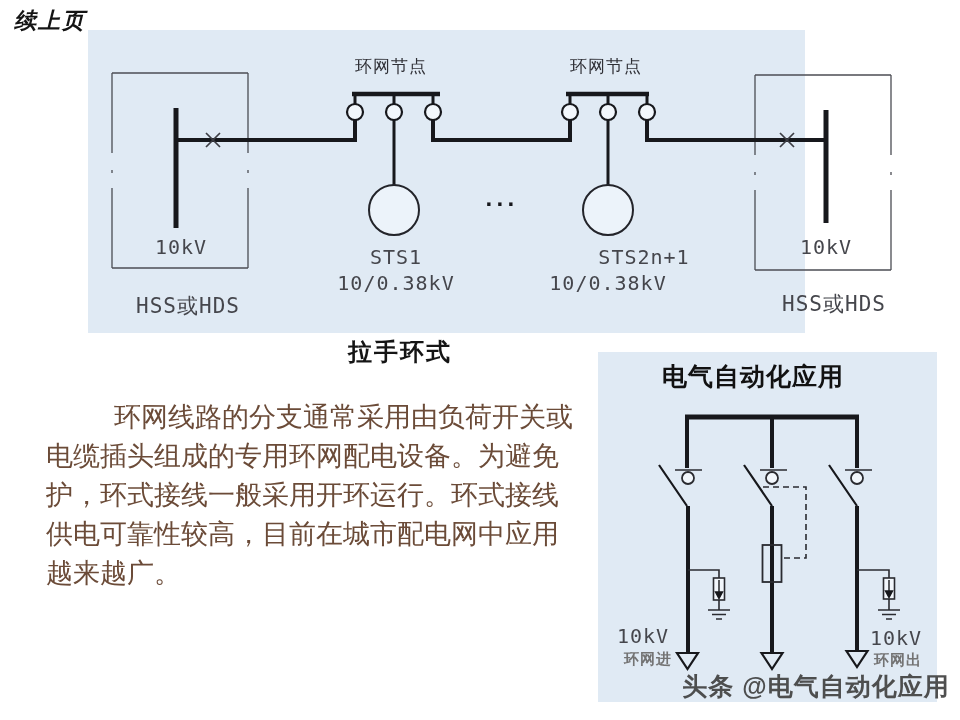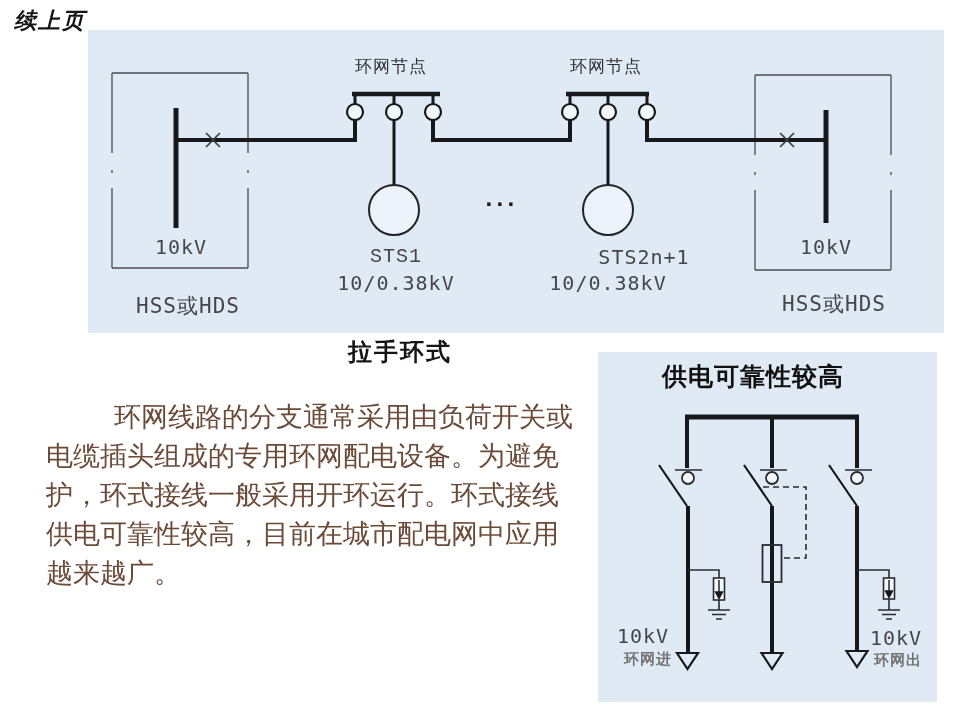--- a/index.html
+++ b/index.html
@@ -3,21 +3,21 @@
 <meta charset="utf-8">
 <style>
   * { margin:0; padding:0; box-sizing:border-box; }
   body { width:960px; height:720px; background:#ffffff; font-family:"Liberation Sans", sans-serif; }
   .page { position:relative; width:960px; height:720px; background:#ffffff; overflow:hidden; }
 
   .continued { position:absolute; left:14px; top:6px; font-family:"Liberation Serif", serif;
                font-style:italic; font-weight:bold; font-size:22px; color:#141414; letter-spacing:2px; }
 
   
-  .main-diagram { position:absolute; left:88px; top:30px; width:856px; height:303px; background:#e0eaf4; }
+  .main-diagram { position:absolute; left:88px; top:30px; width:717px; height:303px; background:#e0eaf4; }
   .main-diagram svg { position:absolute; left:0; top:0; }
 
   .lbl { position:absolute; transform:translate(-50%,-50%); white-space:nowrap; line-height:1; }
   .cad { font-family:"DejaVu Sans Mono", monospace; color:#45464c; }
   .node-lbl { font-size:17px; color:#2f3036; letter-spacing:1px; font-weight:500; }
   .kv-lbl  { font-size:20px; letter-spacing:1px; }
   .hss-lbl { font-size:21px; letter-spacing:1px;text-align:center; }
   .sts-lbl { font-size:20px; letter-spacing:1px; }
   .dots-lbl { font-size:24px; font-weight:bold; color:#17181c; letter-spacing:3px; }
 
@@ -107,21 +107,21 @@
     </svg>
 
     <span class="lbl node-lbl" style="left:303px; top:36px;">环网节点</span>
     <span class="lbl node-lbl" style="left:518px; top:36px;">环网节点</span>
 
     <span class="lbl cad kv-lbl" style="left:93px;  top:217px;">10kV</span>
     <span class="lbl cad kv-lbl" style="left:738px; top:217px;">10kV</span>
     <span class="lbl cad hss-lbl" style="left:100px; top:276px;">HSS或HDS</span>
     <span class="lbl cad hss-lbl" style="left:746px; top:274px;">HSS或HDS</span>
 
-    <span class="lbl cad sts-lbl" style="left:308px; top:227px;font-family:Liberation Mono, monospace;">STS1</span>
+    <span class="lbl cad sts-lbl" style="left:308px; top:227px;">STS1</span>
     <span class="lbl cad sts-lbl" style="left:308px; top:253px;">10/0.38kV</span>
     <span class="lbl cad sts-lbl" style="left:556px; top:227px;">STS2n+1</span>
     <span class="lbl cad sts-lbl" style="left:520px; top:253px;">10/0.38kV</span>
 
     <span class="lbl dots-lbl" style="left:414px; top:174px;">···</span>
   </div>
 
   <div class="caption">拉手环式</div>
 
   <div class="paragraph">
@@ -191,21 +191,22 @@
         <path d="M280 258 H302 M284 262.5 H298 M288 267 H294"></path>
       </g>
 
       <g stroke="#17181c" stroke-width="2.2" fill="none">
         <polygon points="79,301 100,301 89.5,317"></polygon>
         <polygon points="163.5,301 184.5,301 174,317"></polygon>
         <polygon points="248.5,299 269.5,299 259,315"></polygon>
       </g>
     </svg>
 
-    <span class="cabinet-title">供电可靠性较高</span>
+    <span class="cabinet-title">电气自动化应用</span>
     <span class="lbl cad kv-lbl" style="left:45px;  top:284px;">10kV</span>
     <span class="lbl feeder-lbl" style="left:50px;  top:306px;">环网进</span>
     <span class="lbl cad kv-lbl" style="left:298px; top:286px;">10kV</span>
     <span class="lbl feeder-lbl" style="left:300px; top:307px;">环网出</span>
   </div>
 
+  <div class="watermark">头条 @电气自动化应用</div>
 
 </div>
 
 </body></html>

